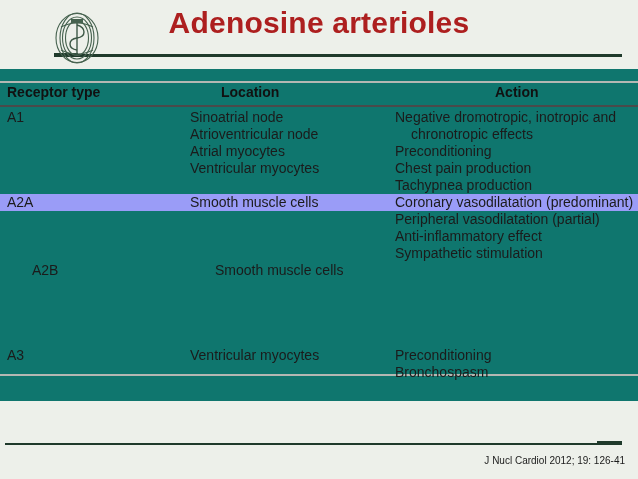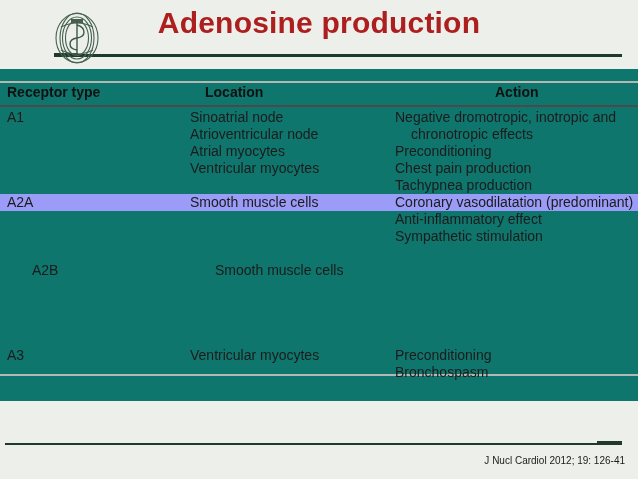--- a/index.html
+++ b/index.html
@@ -89,21 +89,21 @@
     position: absolute;
     left: 0; top: 15px;
     width: 638px;
     height: 20px;
     color: #111;
     font-size: 14px;
     font-weight: bold;
   }
   .th { position: absolute; top: 0; white-space: nowrap; }
   .th-receptor { left: 7px; }
-  .th-location { left: 205px; }
+  .th-location { left: 221px; }
   .th-action   { left: 495px; }
 
   .tbody {
     position: absolute;
     left: 0; top: 40px;
     width: 638px;
   }
   .row {
     position: relative;
     width: 638px;
@@ -158,21 +158,21 @@
     font-size: 10px;
     color: #1b1b1b;
     white-space: nowrap;
   }
 </style>
 </head>
 <body>
 
 <div class="slide-header">
 
-  <div class="slide-title">Adenosine production</div>
+  <div class="slide-title">Adenosine arterioles</div>
 
   <div class="header-rule-stub"></div>
   <div class="header-rule"></div>
 
   <div class="logo">
     <svg viewBox="0 0 56 58" width="56" height="58" aria-hidden="true">
       <g fill="none" stroke="#46624f" stroke-width="1.1">
         <ellipse cx="28" cy="29" rx="17" ry="25"></ellipse>
         <ellipse cx="28" cy="29" rx="21" ry="24.5"></ellipse>
         <ellipse cx="28" cy="29" rx="14.5" ry="21"></ellipse>
@@ -221,20 +221,21 @@
         </div>
       </div>
       <div class="row" style="height: 68px; top: 85px; position: absolute;">
         <div class="hl-band" style="background: rgb(154, 156, 247);"></div>
         <div class="cell c-type">A2A</div>
         <div class="cell c-loc">
           <span class="cont">Smooth muscle cells</span>
         </div>
         <div class="cell c-act">
           <span class="cont">Coronary vasodilatation (predominant)</span>
+          <span class="cont">Peripheral vasodilatation (partial)</span>
           <span class="cont">Anti-inflammatory effect</span>
           <span class="cont">Sympathetic stimulation</span>
         </div>
       </div>
       <div class="row" style="height: 85px; top: 153px; position: absolute; margin-left: 25px;">
         <div class="cell c-type">A2B</div>
         <div class="cell c-loc">
           <span class="cont">Smooth muscle cells</span>
         </div>
       </div>

